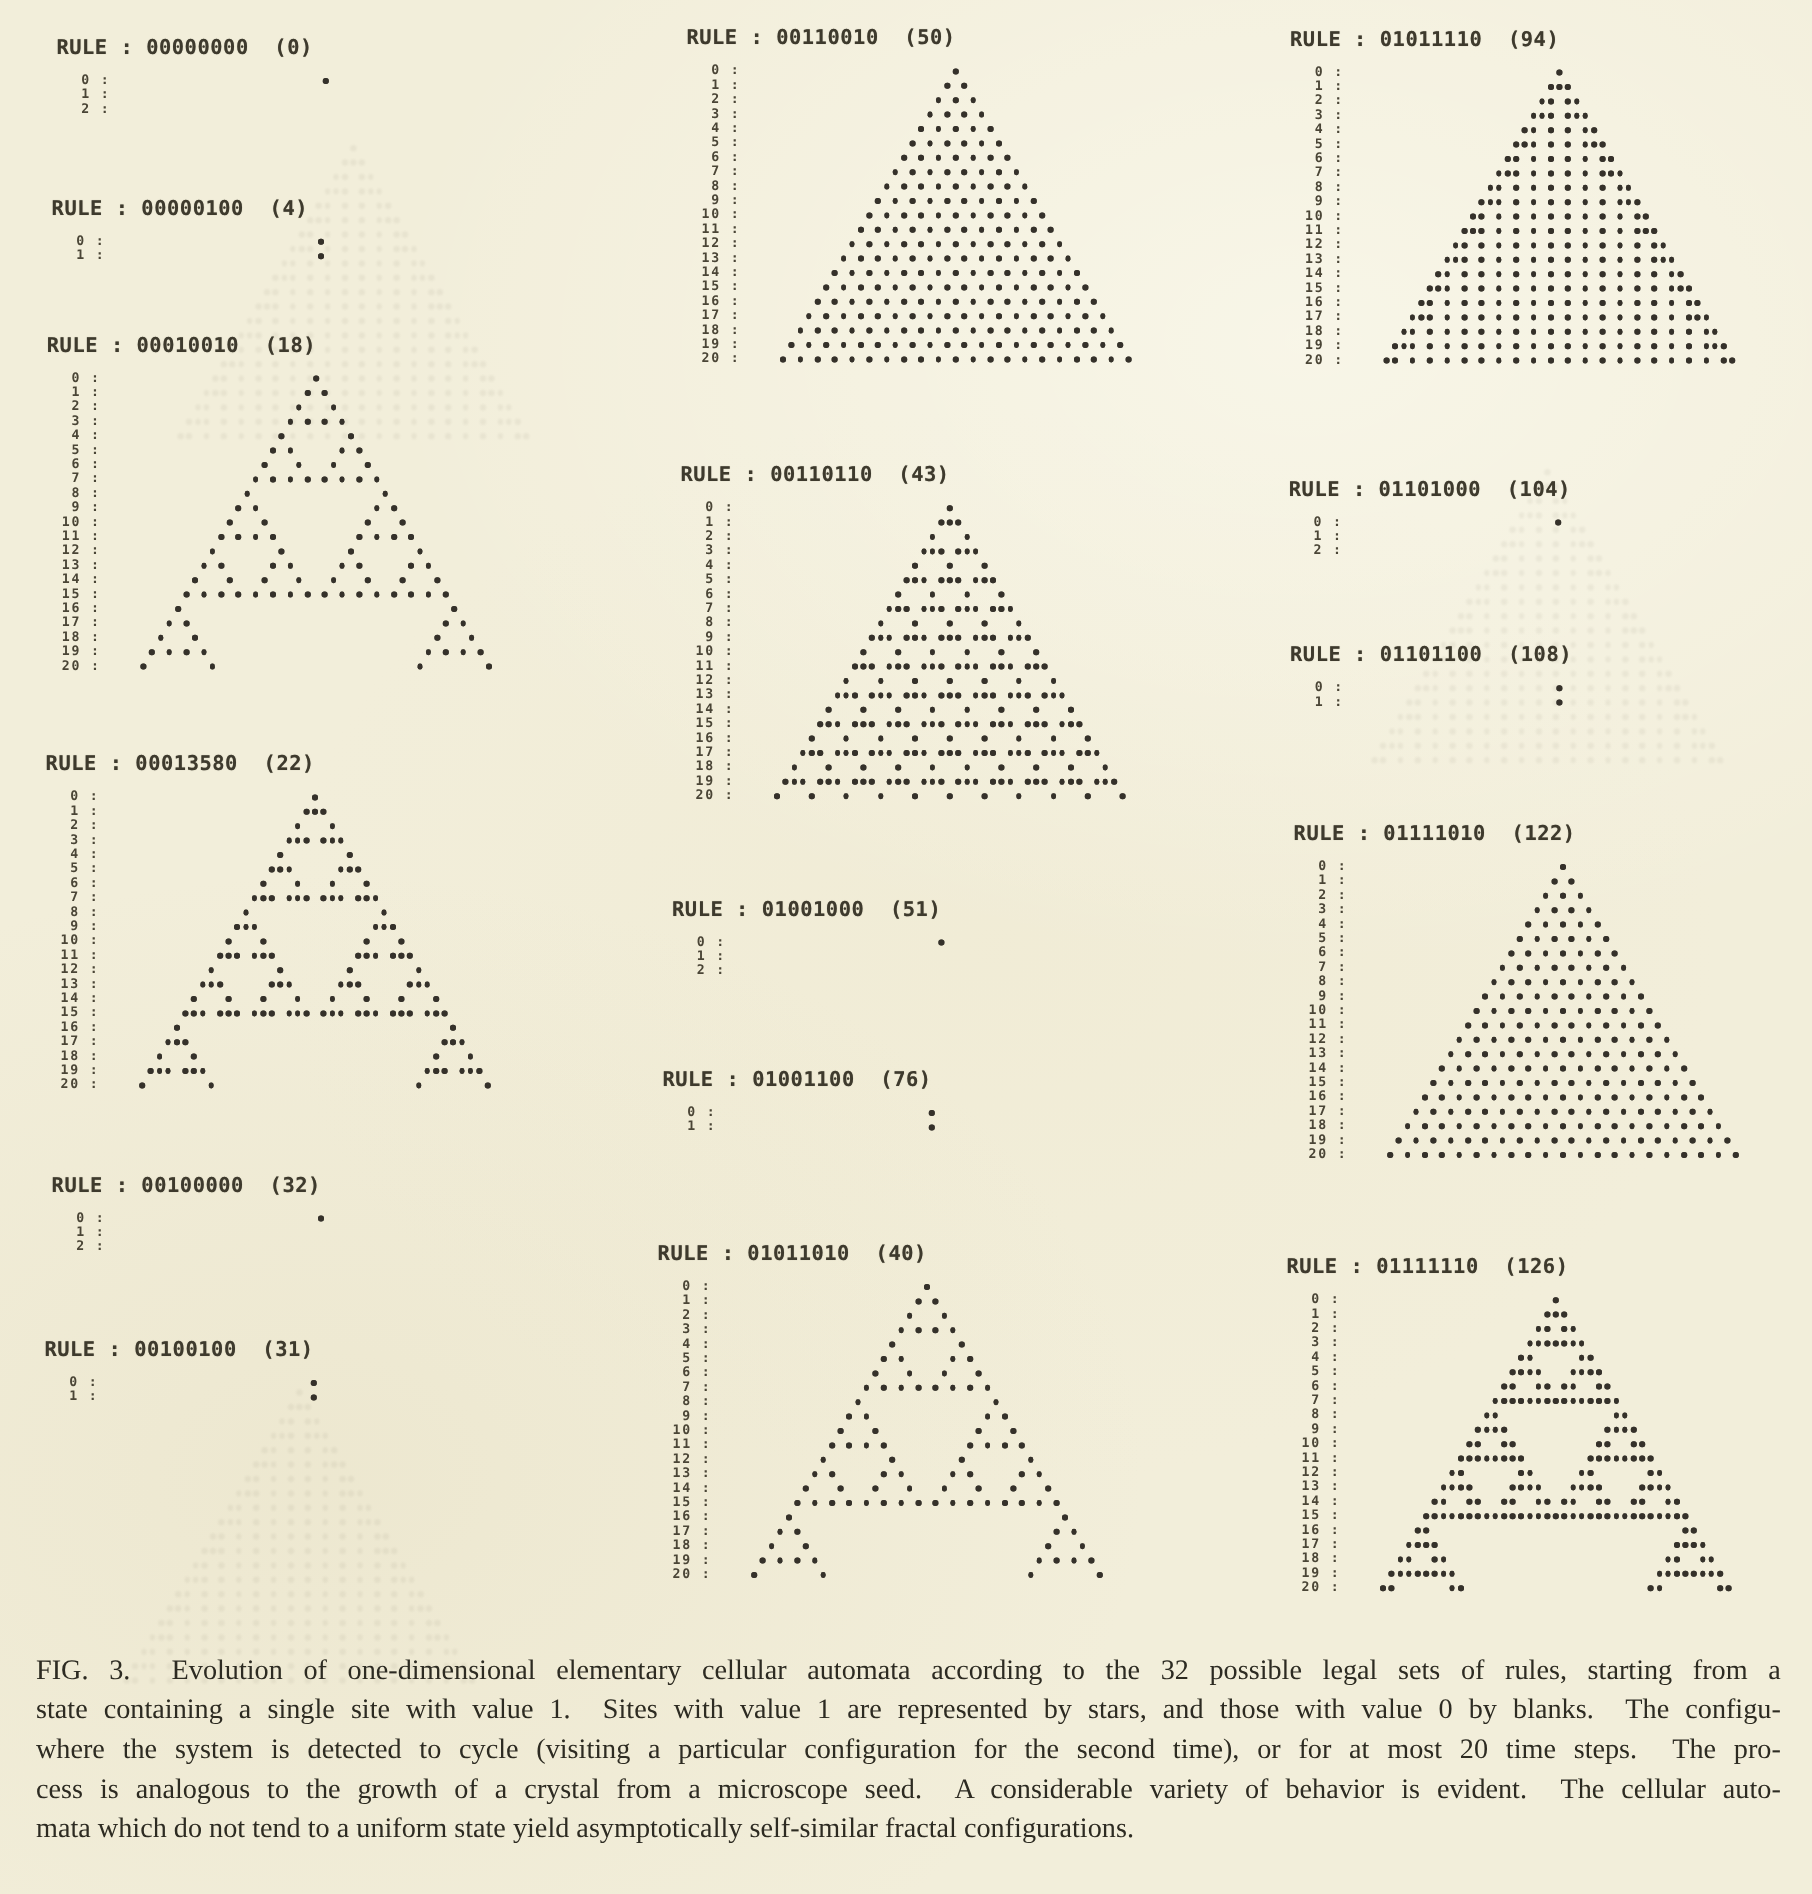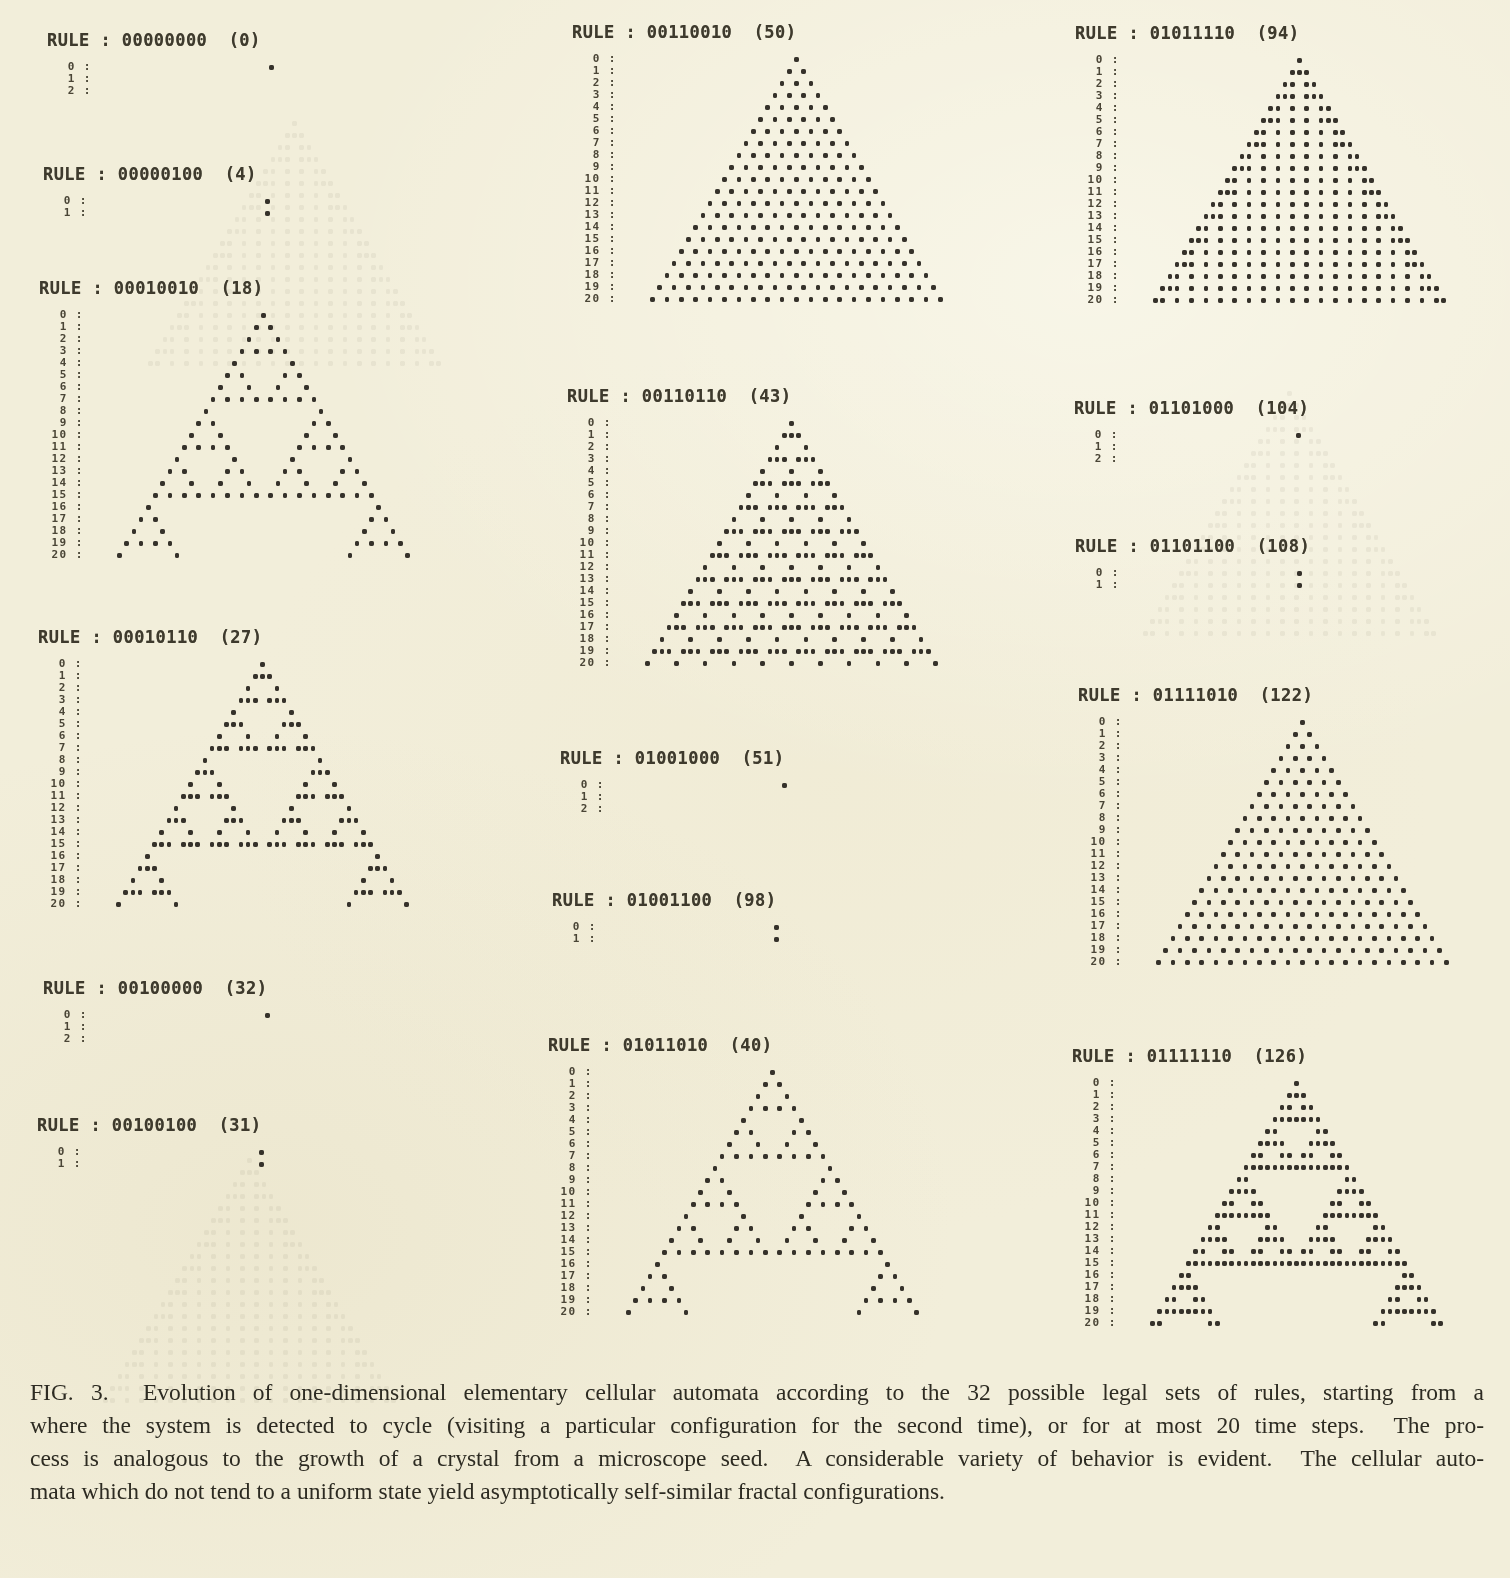--- a/index.html
+++ b/index.html
@@ -976,21 +976,21 @@
         <div class="dot" style="left: 267.6px; top: 231.4px;"></div>
         <div class="dot" style="left: 282px; top: 231.4px;"></div>
         <div class="rowlab" style="top: 239px;">20 :</div>
         <div class="dot" style="left: 1.2px; top: 243.4px;"></div>
         <div class="dot" style="left: 58.8px; top: 243.4px;"></div>
         <div class="dot" style="left: 231.6px; top: 243.4px;"></div>
         <div class="dot" style="left: 289.2px; top: 243.4px;"></div>
       </div>
   </section>
   <section class="panel" style="left:38px;top:627px;">
-    <div class="rule-label">RULE : 00010110  (27)</div>
+    <div class="rule-label">RULE : 00013580  (22)</div>
     <div class="grid">
         <div class="rowlab" style="top: -1px;">0 :</div>
         <div class="dot" style="left: 145.2px; top: 3.4px;"></div>
         <div class="rowlab" style="top: 11px;">1 :</div>
         <div class="dot" style="left: 138px; top: 15.4px;"></div>
         <div class="dot" style="left: 145.2px; top: 15.4px;"></div>
         <div class="dot" style="left: 152.4px; top: 15.4px;"></div>
         <div class="rowlab" style="top: 23px;">2 :</div>
         <div class="dot" style="left: 130.8px; top: 27.4px;"></div>
         <div class="dot" style="left: 159.6px; top: 27.4px;"></div>
@@ -1680,21 +1680,21 @@
   <section class="panel" style="left:560px;top:748px;">
     <div class="rule-label">RULE : 01001000  (51)</div>
     <div class="grid">
         <div class="rowlab" style="top: -1px;">0 :</div>
         <div class="dot" style="left: 145.2px; top: 3.4px;"></div>
         <div class="rowlab" style="top: 11px;">1 :</div>
         <div class="rowlab" style="top: 23px;">2 :</div>
       </div>
   </section>
   <section class="panel" style="left:552px;top:890px;">
-    <div class="rule-label">RULE : 01001100  (98)</div>
+    <div class="rule-label">RULE : 01001100  (76)</div>
     <div class="grid">
         <div class="rowlab" style="top: -1px;">0 :</div>
         <div class="dot" style="left: 145.2px; top: 3.4px;"></div>
         <div class="rowlab" style="top: 11px;">1 :</div>
         <div class="dot" style="left: 145.2px; top: 15.4px;"></div>
       </div>
   </section>
   <section class="panel" style="left:548px;top:1035px;">
     <div class="rule-label">RULE : 01011010  (40)</div>
     <div class="grid">
@@ -2609,18 +2609,19 @@
         <div class="dot" style="left: 66px; top: 243.4px;"></div>
         <div class="dot" style="left: 224.4px; top: 243.4px;"></div>
         <div class="dot" style="left: 231.6px; top: 243.4px;"></div>
         <div class="dot" style="left: 282px; top: 243.4px;"></div>
         <div class="dot" style="left: 289.2px; top: 243.4px;"></div>
       </div>
   </section>
 
   <div class="caption">
     <div class="cap-line">FIG. 3.&nbsp; Evolution of one-dimensional elementary cellular automata according to the 32 possible legal sets of rules, starting from a</div>
+    <div class="cap-line">state containing a single site with value 1.&nbsp; Sites with value 1 are represented by stars, and those with value 0 by blanks.&nbsp; The configu-</div>
     <div class="cap-line">where the system is detected to cycle (visiting a particular configuration for the second time), or for at most 20 time steps.&nbsp; The pro-</div>
     <div class="cap-line">cess is analogous to the growth of a crystal from a microscope seed.&nbsp; A considerable variety of behavior is evident.&nbsp; The cellular auto-</div>
     <div class="cap-line last">mata which do not tend to a uniform state yield asymptotically self-similar fractal configurations.</div>
   </div>
 
 </div>
 
 </body></html>

